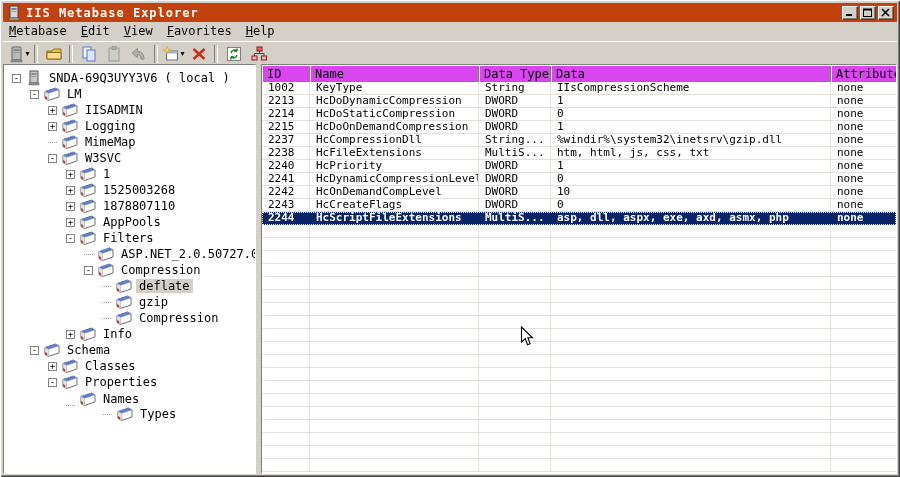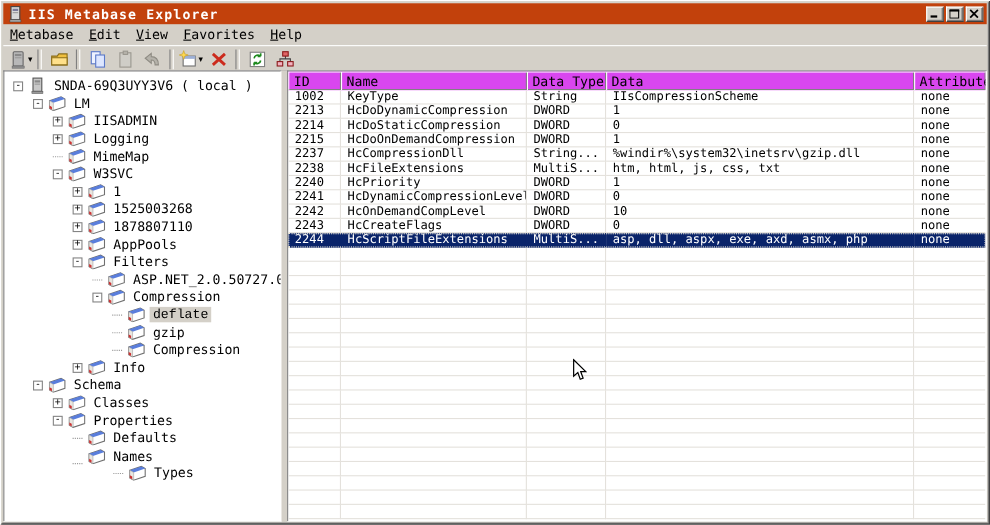--- a/index.html
+++ b/index.html
@@ -42,21 +42,21 @@
   .header-row{display:grid;grid-template-columns:48px 169px 72px 280px 1fr;height:17px;flex:none;
     background:#d946ef;font-size:12px;}
   .hcell{box-shadow:inset 1px 1px 0 #fff, inset -1px -1px 0 #808080;padding-left:5px;display:flex;
     align-items:center;white-space:nowrap;overflow:hidden;}
   .tbody{flex:1;overflow:hidden;}
   .trow{display:grid;grid-template-columns:48px 169px 72px 280px 1fr;height:13px;font-size:11px;line-height:12px;}
   .tcell{box-sizing:border-box;border-right:1px solid #e4e1dc;border-bottom:1px solid #e4e1dc;
     padding-left:6px;white-space:nowrap;overflow:hidden;color:#000;}
   .tcell:last-child{border-right:none;}
   .trow.sel .tcell{background:#0A246A;color:#fff;border-color:#0A246A;}
-  .trow.sel{outline:1px dotted #efe9d5;outline-offset:-1px;}
+  .trow.sel{outline:1px dotted #efe9d5;outline-offset:-1px;font-weight:bold;}
   .cursor{position:absolute;left:520px;top:326px;pointer-events:none;}
 </style>
 </head>
 <body>
 
 <div class="window">
 
   <div class="titlebar">
     <span class="title-icon">
         <svg width="16" height="16" viewBox="0 0 16 16">
@@ -331,54 +331,54 @@
           <span class="node-icon">
             <svg width="16" height="14" viewBox="0 0 16 14">
               <polygon points="1,4.5 11.5,1 15,3 15,10 4.5,13.5 1,11.5" fill="#fff" stroke="#707070"></polygon>
               <polygon points="1,4.5 11.5,1 15,3 4.5,6.5" fill="#5a7edc"></polygon>
               <polygon points="1,4.5 4.5,6.5 4.5,13.5 1,11.5" fill="#e8e6e0" stroke="#9a9a9a" stroke-width="0.5"></polygon>
               <polygon points="1,9 3.2,10.2 3.2,12.6 1,11.5" fill="#cc3333"></polygon>
             </svg>
           </span>
           <span class="node-label">Compression</span>
         </div>
-        <div class="tree-row" style="padding-left: 98px; font-family: Liberation Mono, monospace;">
-          <span class="connector"></span>
-          <span class="node-icon">
-            <svg width="16" height="14" viewBox="0 0 16 14">
-              <polygon points="1,4.5 11.5,1 15,3 15,10 4.5,13.5 1,11.5" fill="#fff" stroke="#707070"></polygon>
-              <polygon points="1,4.5 11.5,1 15,3 4.5,6.5" fill="#5a7edc"></polygon>
-              <polygon points="1,4.5 4.5,6.5 4.5,13.5 1,11.5" fill="#e8e6e0" stroke="#9a9a9a" stroke-width="0.5"></polygon>
-              <polygon points="1,9 3.2,10.2 3.2,12.6 1,11.5" fill="#cc3333"></polygon>
-            </svg>
-          </span>
-          <span class="node-label sel">deflate</span>
-        </div>
         <div class="tree-row" style="padding-left: 98px;">
           <span class="connector"></span>
           <span class="node-icon">
             <svg width="16" height="14" viewBox="0 0 16 14">
               <polygon points="1,4.5 11.5,1 15,3 15,10 4.5,13.5 1,11.5" fill="#fff" stroke="#707070"></polygon>
               <polygon points="1,4.5 11.5,1 15,3 4.5,6.5" fill="#5a7edc"></polygon>
               <polygon points="1,4.5 4.5,6.5 4.5,13.5 1,11.5" fill="#e8e6e0" stroke="#9a9a9a" stroke-width="0.5"></polygon>
               <polygon points="1,9 3.2,10.2 3.2,12.6 1,11.5" fill="#cc3333"></polygon>
             </svg>
           </span>
-          <span class="node-label">gzip</span>
+          <span class="node-label sel">deflate</span>
         </div>
         <div class="tree-row" style="padding-left: 98px;">
           <span class="connector"></span>
           <span class="node-icon">
             <svg width="16" height="14" viewBox="0 0 16 14">
               <polygon points="1,4.5 11.5,1 15,3 15,10 4.5,13.5 1,11.5" fill="#fff" stroke="#707070"></polygon>
               <polygon points="1,4.5 11.5,1 15,3 4.5,6.5" fill="#5a7edc"></polygon>
               <polygon points="1,4.5 4.5,6.5 4.5,13.5 1,11.5" fill="#e8e6e0" stroke="#9a9a9a" stroke-width="0.5"></polygon>
               <polygon points="1,9 3.2,10.2 3.2,12.6 1,11.5" fill="#cc3333"></polygon>
             </svg>
           </span>
+          <span class="node-label">gzip</span>
+        </div>
+        <div class="tree-row" style="padding-left: 98px;">
+          <span class="connector"></span>
+          <span class="node-icon">
+            <svg width="16" height="14" viewBox="0 0 16 14">
+              <polygon points="1,4.5 11.5,1 15,3 15,10 4.5,13.5 1,11.5" fill="#fff" stroke="#707070"></polygon>
+              <polygon points="1,4.5 11.5,1 15,3 4.5,6.5" fill="#5a7edc"></polygon>
+              <polygon points="1,4.5 4.5,6.5 4.5,13.5 1,11.5" fill="#e8e6e0" stroke="#9a9a9a" stroke-width="0.5"></polygon>
+              <polygon points="1,9 3.2,10.2 3.2,12.6 1,11.5" fill="#cc3333"></polygon>
+            </svg>
+          </span>
           <span class="node-label">Compression</span>
         </div>
         <div class="tree-row" style="padding-left: 62px;">
           <span class="expander">+</span>
           <span class="node-icon">
             <svg width="16" height="14" viewBox="0 0 16 14">
               <polygon points="1,4.5 11.5,1 15,3 15,10 4.5,13.5 1,11.5" fill="#fff" stroke="#707070"></polygon>
               <polygon points="1,4.5 11.5,1 15,3 4.5,6.5" fill="#5a7edc"></polygon>
               <polygon points="1,4.5 4.5,6.5 4.5,13.5 1,11.5" fill="#e8e6e0" stroke="#9a9a9a" stroke-width="0.5"></polygon>
               <polygon points="1,9 3.2,10.2 3.2,12.6 1,11.5" fill="#cc3333"></polygon>
@@ -414,32 +414,20 @@
           <span class="expander">-</span>
           <span class="node-icon">
             <svg width="16" height="14" viewBox="0 0 16 14">
               <polygon points="1,4.5 11.5,1 15,3 15,10 4.5,13.5 1,11.5" fill="#fff" stroke="#707070"></polygon>
               <polygon points="1,4.5 11.5,1 15,3 4.5,6.5" fill="#5a7edc"></polygon>
               <polygon points="1,4.5 4.5,6.5 4.5,13.5 1,11.5" fill="#e8e6e0" stroke="#9a9a9a" stroke-width="0.5"></polygon>
               <polygon points="1,9 3.2,10.2 3.2,12.6 1,11.5" fill="#cc3333"></polygon>
             </svg>
           </span>
           <span class="node-label">Properties</span>
-        </div>
-        <div class="tree-row" style="padding-left: 62px;">
-          <span class="connector"></span>
-          <span class="node-icon">
-            <svg width="16" height="14" viewBox="0 0 16 14">
-              <polygon points="1,4.5 11.5,1 15,3 15,10 4.5,13.5 1,11.5" fill="#fff" stroke="#707070"></polygon>
-              <polygon points="1,4.5 11.5,1 15,3 4.5,6.5" fill="#5a7edc"></polygon>
-              <polygon points="1,4.5 4.5,6.5 4.5,13.5 1,11.5" fill="#e8e6e0" stroke="#9a9a9a" stroke-width="0.5"></polygon>
-              <polygon points="1,9 3.2,10.2 3.2,12.6 1,11.5" fill="#cc3333"></polygon>
-            </svg>
-          </span>
-          <span class="node-label">Defaults</span>
         </div>
         <div class="tree-row" style="padding-left: 62px; align-items: flex-end;">
           <span class="connector"></span>
           <span class="node-icon">
             <svg width="16" height="14" viewBox="0 0 16 14">
               <polygon points="1,4.5 11.5,1 15,3 15,10 4.5,13.5 1,11.5" fill="#fff" stroke="#707070"></polygon>
               <polygon points="1,4.5 11.5,1 15,3 4.5,6.5" fill="#5a7edc"></polygon>
               <polygon points="1,4.5 4.5,6.5 4.5,13.5 1,11.5" fill="#e8e6e0" stroke="#9a9a9a" stroke-width="0.5"></polygon>
               <polygon points="1,9 3.2,10.2 3.2,12.6 1,11.5" fill="#cc3333"></polygon>
             </svg>

